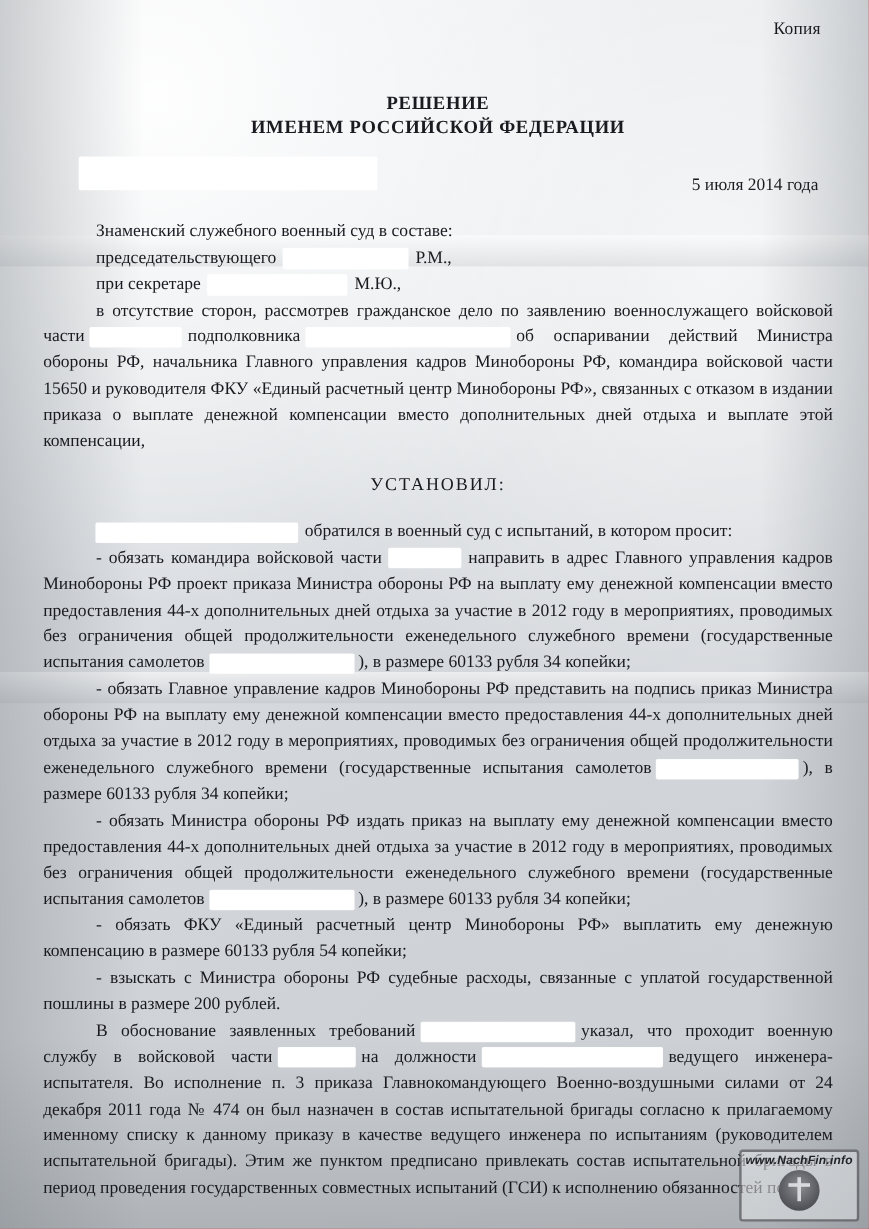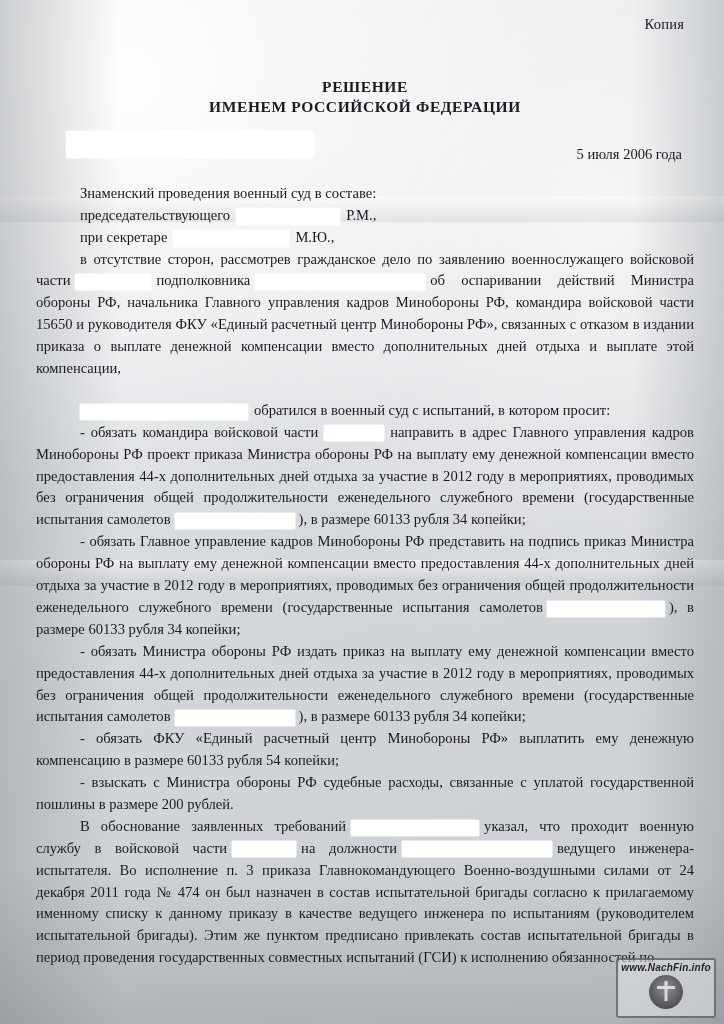--- a/index.html
+++ b/index.html
@@ -176,29 +176,30 @@
 
   <div class="content">
 
     <div class="copy-mark">Копия</div>
 
     <div class="title-block">
       <div class="title-line">РЕШЕНИЕ</div>
       <div class="title-line">ИМЕНЕМ РОССИЙСКОЙ ФЕДЕРАЦИИ</div>
     </div>
 
-    <div class="date-line">5 июля 2006 года</div>
+    <div class="date-line">5 июля 2014 года</div>
 
     <div class="body-text intro-lines">
-      <p><span>Знаменский проведения военный суд в составе:</span></p>
+      <p><span>Знаменский служебного военный суд в составе:</span></p>
       <p><span>председательствующего</span><span class="redact" style="width:104px;height:17px;margin:0 6px;"></span><span>Р.М.,</span></p>
       <p><span>при секретаре</span><span class="redact" style="width:116px;height:17px;margin:0 6px;"></span><span>М.Ю.,</span></p>
       <p><span>в отсутствие сторон, рассмотрев гражданское дело по заявлению военнослужащего войсковой части</span><span class="redact" style="width:76px;height:16px;margin:0 5px;"></span><span>подполковника</span><span class="redact" style="width:170px;height:16px;margin:0 5px;"></span><span class="blur-soft">об оспаривании действий Министра обороны РФ, начальника Главного управления кадров Минобороны РФ, командира войсковой части 15650 и руководителя ФКУ «Единый расчетный центр Минобороны РФ», связанных с отказом в издании приказа о выплате денежной компенсации вместо дополнительных дней отдыха и выплате этой компенсации,</span></p>
     </div>
 
+    <div class="center-head">УСТАНОВИЛ:</div>
 
     <div class="body-text">
       <p><span class="redact" style="width:168px;height:16px;margin:0 6px 0 0;"></span><span>обратился в военный суд с испытаний, в котором просит:</span></p>
 
       <p><span>- обязать командира войсковой части</span><span class="redact" style="width:60px;height:16px;margin:0 6px;"></span><span>направить в адрес Главного управления кадров Минобороны РФ проект приказа Министра обороны РФ на выплату ему денежной компенсации вместо предоставления 44-х дополнительных дней отдыха за участие в 2012 году в мероприятиях, проводимых без ограничения общей продолжительности еженедельного служебного времени (государственные испытания самолетов</span><span class="redact" style="width:120px;height:16px;margin:0 4px;"></span><span>), в размере 60133 рубля 34 копейки;</span></p>
 
       <p><span>- обязать Главное управление кадров Минобороны РФ представить на подпись приказ Министра обороны РФ на выплату ему денежной компенсации вместо предоставления 44-х дополнительных дней отдыха за участие в 2012 году в мероприятиях, проводимых без ограничения общей продолжительности еженедельного служебного времени (государственные испытания самолетов</span><span class="redact" style="width:118px;height:16px;margin:0 4px;"></span><span>), в размере 60133 рубля 34 копейки;</span></p>
 
       <p><span>- обязать Министра обороны РФ издать приказ  на выплату ему денежной компенсации вместо предоставления 44-х дополнительных дней отдыха за участие в 2012 году в мероприятиях, проводимых без ограничения общей продолжительности еженедельного служебного времени (государственные испытания самолетов</span><span class="redact" style="width:120px;height:16px;margin:0 4px;"></span><span>), в размере 60133 рубля 34 копейки;</span></p>
 

